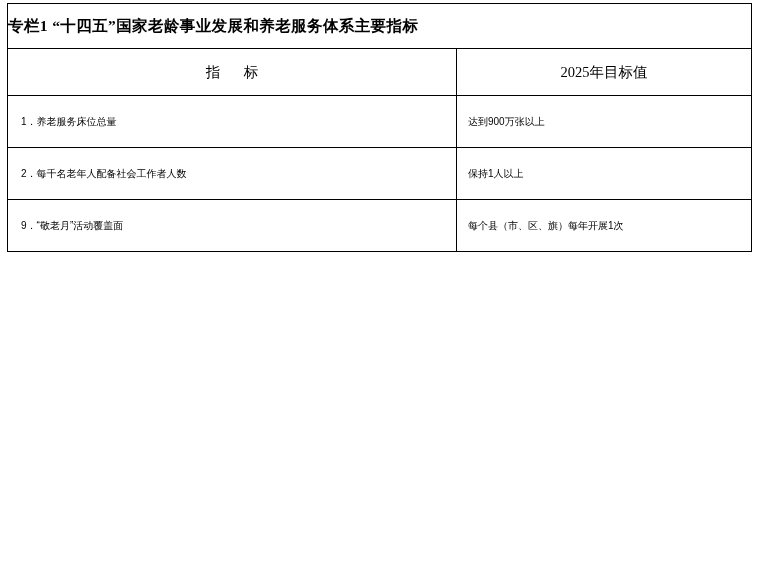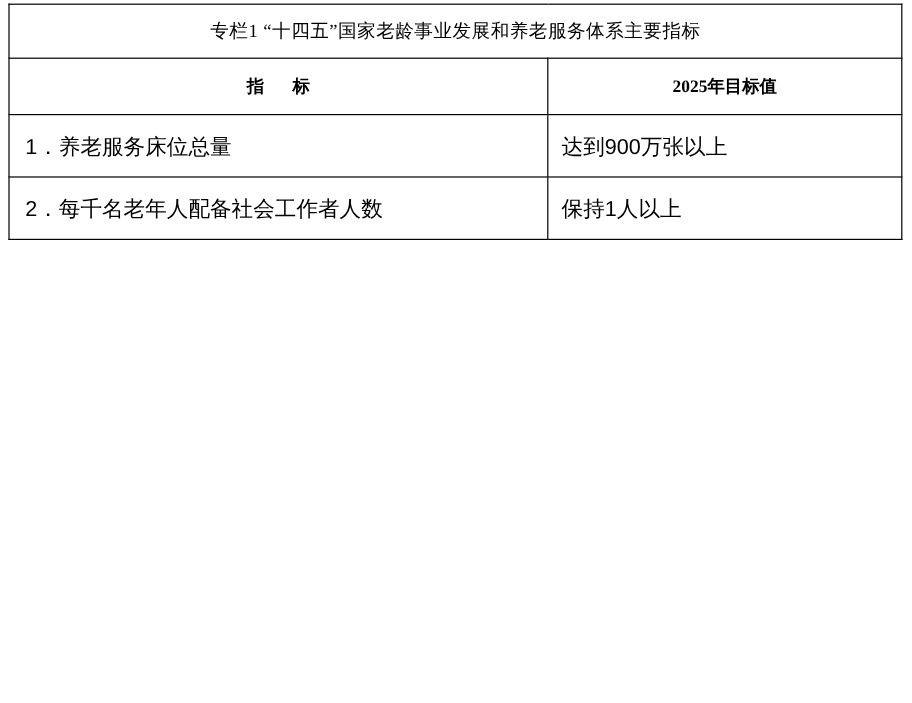--- a/index.html
+++ b/index.html
@@ -26,41 +26,40 @@
     margin: 3px 0 0 7px;
     table-layout: fixed;
   }
   table.indicator-table td {
     border: 1px solid #000000;
     vertical-align: middle;
     padding: 0;
   }
   .title-cell {
     height: 44px;
-    text-align: center;
     font-size: 15.5px;
-    font-weight: normal;
+    font-weight: bold;
     letter-spacing: 0.4px;
     font-family: "Liberation Serif", "DejaVu Serif", serif;
     padding: 0 6px;
   }
   .head-cell {
     height: 46px;
     text-align: center;
     font-size: 14.5px;
-    font-weight: bold;
+    font-weight: normal;
     font-family: "Liberation Serif", "DejaVu Serif", serif;
   }
   .head-cell.left-head {
     letter-spacing: 10px;
     text-indent: 10px;
   }
   .row-cell {
     height: 51px;
-    font-size: 18px;
+    font-size: 10px;
     font-family: "Liberation Sans", "DejaVu Sans", sans-serif;
   }
   .row-cell.name {
     padding-left: 13px;
   }
   .row-cell.value {
     padding-left: 11px;
   }
   col.c1 { width: 449px; }
   col.c2 { width: 295px; }
@@ -84,15 +83,19 @@
         <td class="head-cell">2025年目标值</td>
       </tr>
       <tr>
         <td class="row-cell name">1．养老服务床位总量</td>
         <td class="row-cell value">达到900万张以上</td>
       </tr>
       <tr>
         <td class="row-cell name">2．每千名老年人配备社会工作者人数</td>
         <td class="row-cell value">保持1人以上</td>
       </tr>
+      <tr>
+        <td class="row-cell name">9．“敬老月”活动覆盖面</td>
+        <td class="row-cell value nowrap">每个县（市、区、旗）每年开展1次</td>
+      </tr>
     </tbody>
   </table>
 </div>
 
 </body></html>

